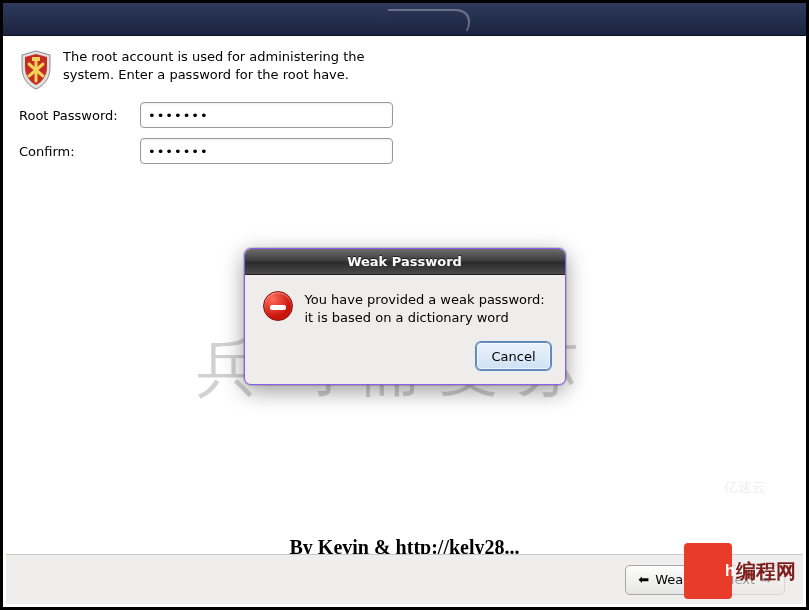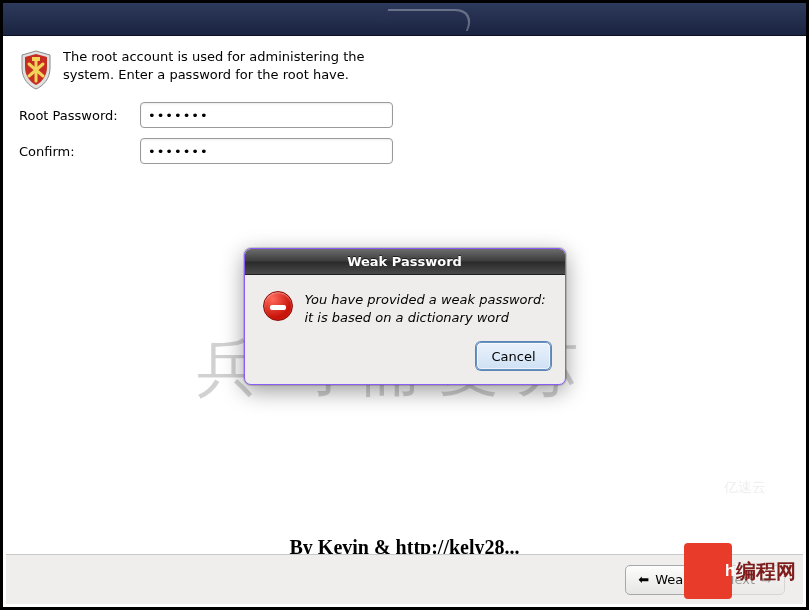--- a/index.html
+++ b/index.html
@@ -120,21 +120,20 @@
     color: #fff;
     font-weight: bold;
     text-align: center;
     line-height: 26px;
     text-shadow: 0 -1px 0 rgba(0,0,0,0.6);
     border-bottom: 1px solid #1f1f1f;
   }
   .dialog-body {
     display: flex; gap: 12px;
     padding: 16px 18px 10px 18px;
-    font-style: italic;
   }
   .stop-sign {
     width: 30px; height: 30px; flex: 0 0 auto;
     border-radius: 50%;
     background: radial-gradient(circle at 30% 25%, #ff6a5a, #c8140a 65%);
     border: 1px solid #8c0a04;
     position: relative;
     box-shadow: inset 0 1px 2px rgba(255,255,255,0.5);
   }
   .stop-sign::after {

